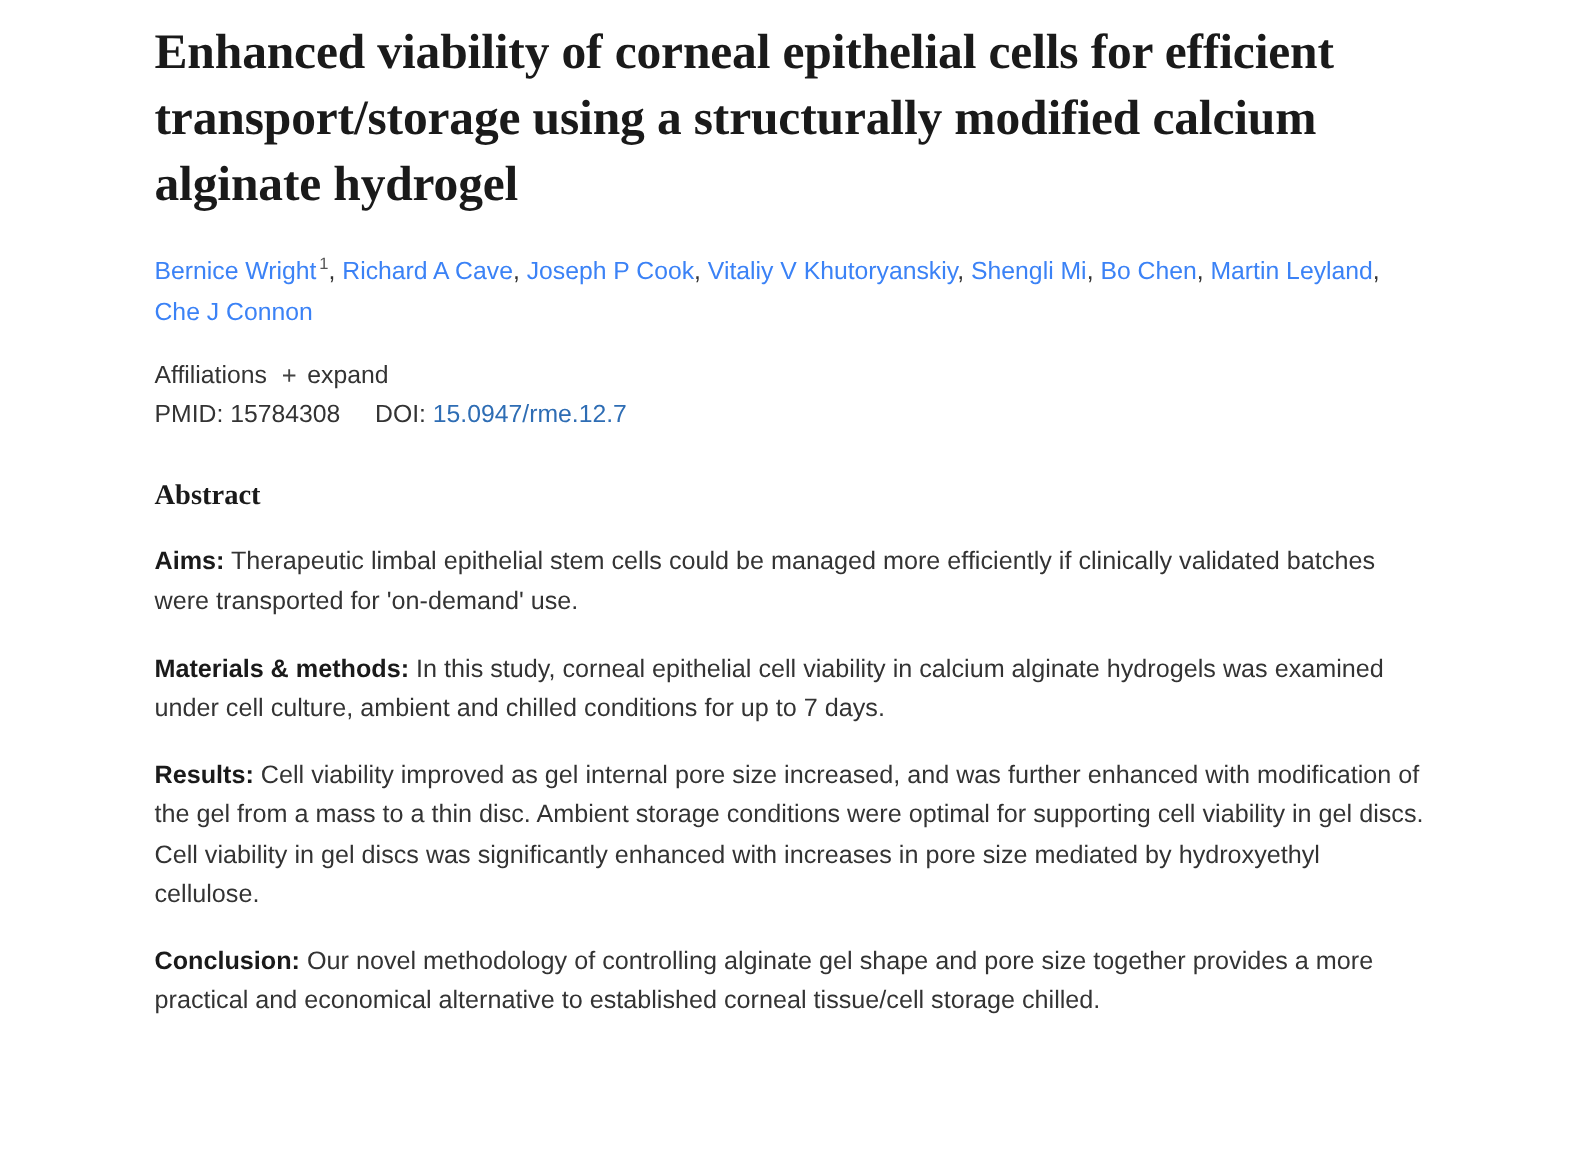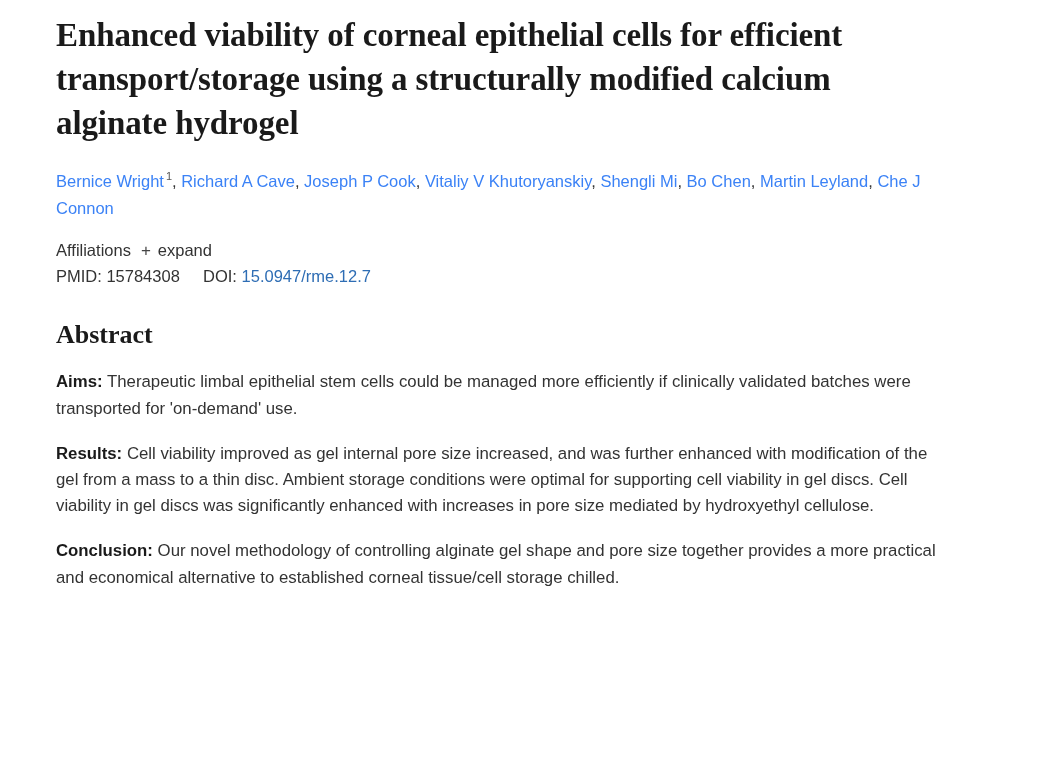--- a/index.html
+++ b/index.html
@@ -8,21 +8,21 @@
     background: #ffffff;
   }
   body {
     width: 1047px;
     height: 775px;
     overflow: hidden;
     font-family: "Liberation Sans", sans-serif;
     color: #333333;
   }
   .page {
-    padding: 14px 46px 0 56px;
+    padding: 14px 46px 0 103px;
     box-sizing: border-box;
     width: 997px;
   }
   .title {
     font-family: "Liberation Serif", serif;
     font-weight: bold;
     font-size: 33px;
     line-height: 1.33;
     color: #1a1a1a;
     margin: 0 0 22px 0;
@@ -77,21 +77,21 @@
   }
   .ids-row .spacer { display: inline-block; width: 14px; }
   .doi-link {
     color: #2e6db4;
     text-decoration: none;
     cursor: pointer;
   }
   .abstract-heading {
     font-family: "Liberation Serif", serif;
     font-weight: bold;
-    font-size: 26px;
+    font-size: 19px;
     color: #1a1a1a;
     margin: 0 0 19px 0;
   }
   .para {
     font-size: 16.8px;
     line-height: 1.56;
     color: #333333;
     margin: 0 0 19px 0;
     max-width: 900px;
   }
@@ -121,20 +121,23 @@
     <a class="doi-link" href="#">15.0947/rme.12.7</a>
   </div>
 
   <h2 class="abstract-heading">Abstract</h2>
 
   <div>
     <p class="para">
       <b>Aims:</b><span> Therapeutic limbal epithelial stem cells could be managed more efficiently if clinically validated batches were transported for 'on-demand' use.</span>
     </p>
     <p class="para">
+      <b>Materials &amp; methods:</b><span> In this study, corneal epithelial cell viability in calcium alginate hydrogels was examined under cell culture, ambient and chilled conditions for up to 7 days.</span>
+    </p>
+    <p class="para">
       <b>Results:</b><span> Cell viability improved as gel internal pore size increased, and was further enhanced with modification of the gel from a mass to a thin disc. Ambient storage conditions were optimal for supporting cell viability in gel discs. Cell viability in gel discs was significantly enhanced with increases in pore size mediated by hydroxyethyl cellulose.</span>
     </p>
     <p class="para">
       <b>Conclusion:</b><span> Our novel methodology of controlling alginate gel shape and pore size together provides a more practical and economical alternative to established corneal tissue/cell storage chilled.</span>
     </p>
   </div>
 
 </div>
 
 </body></html>

